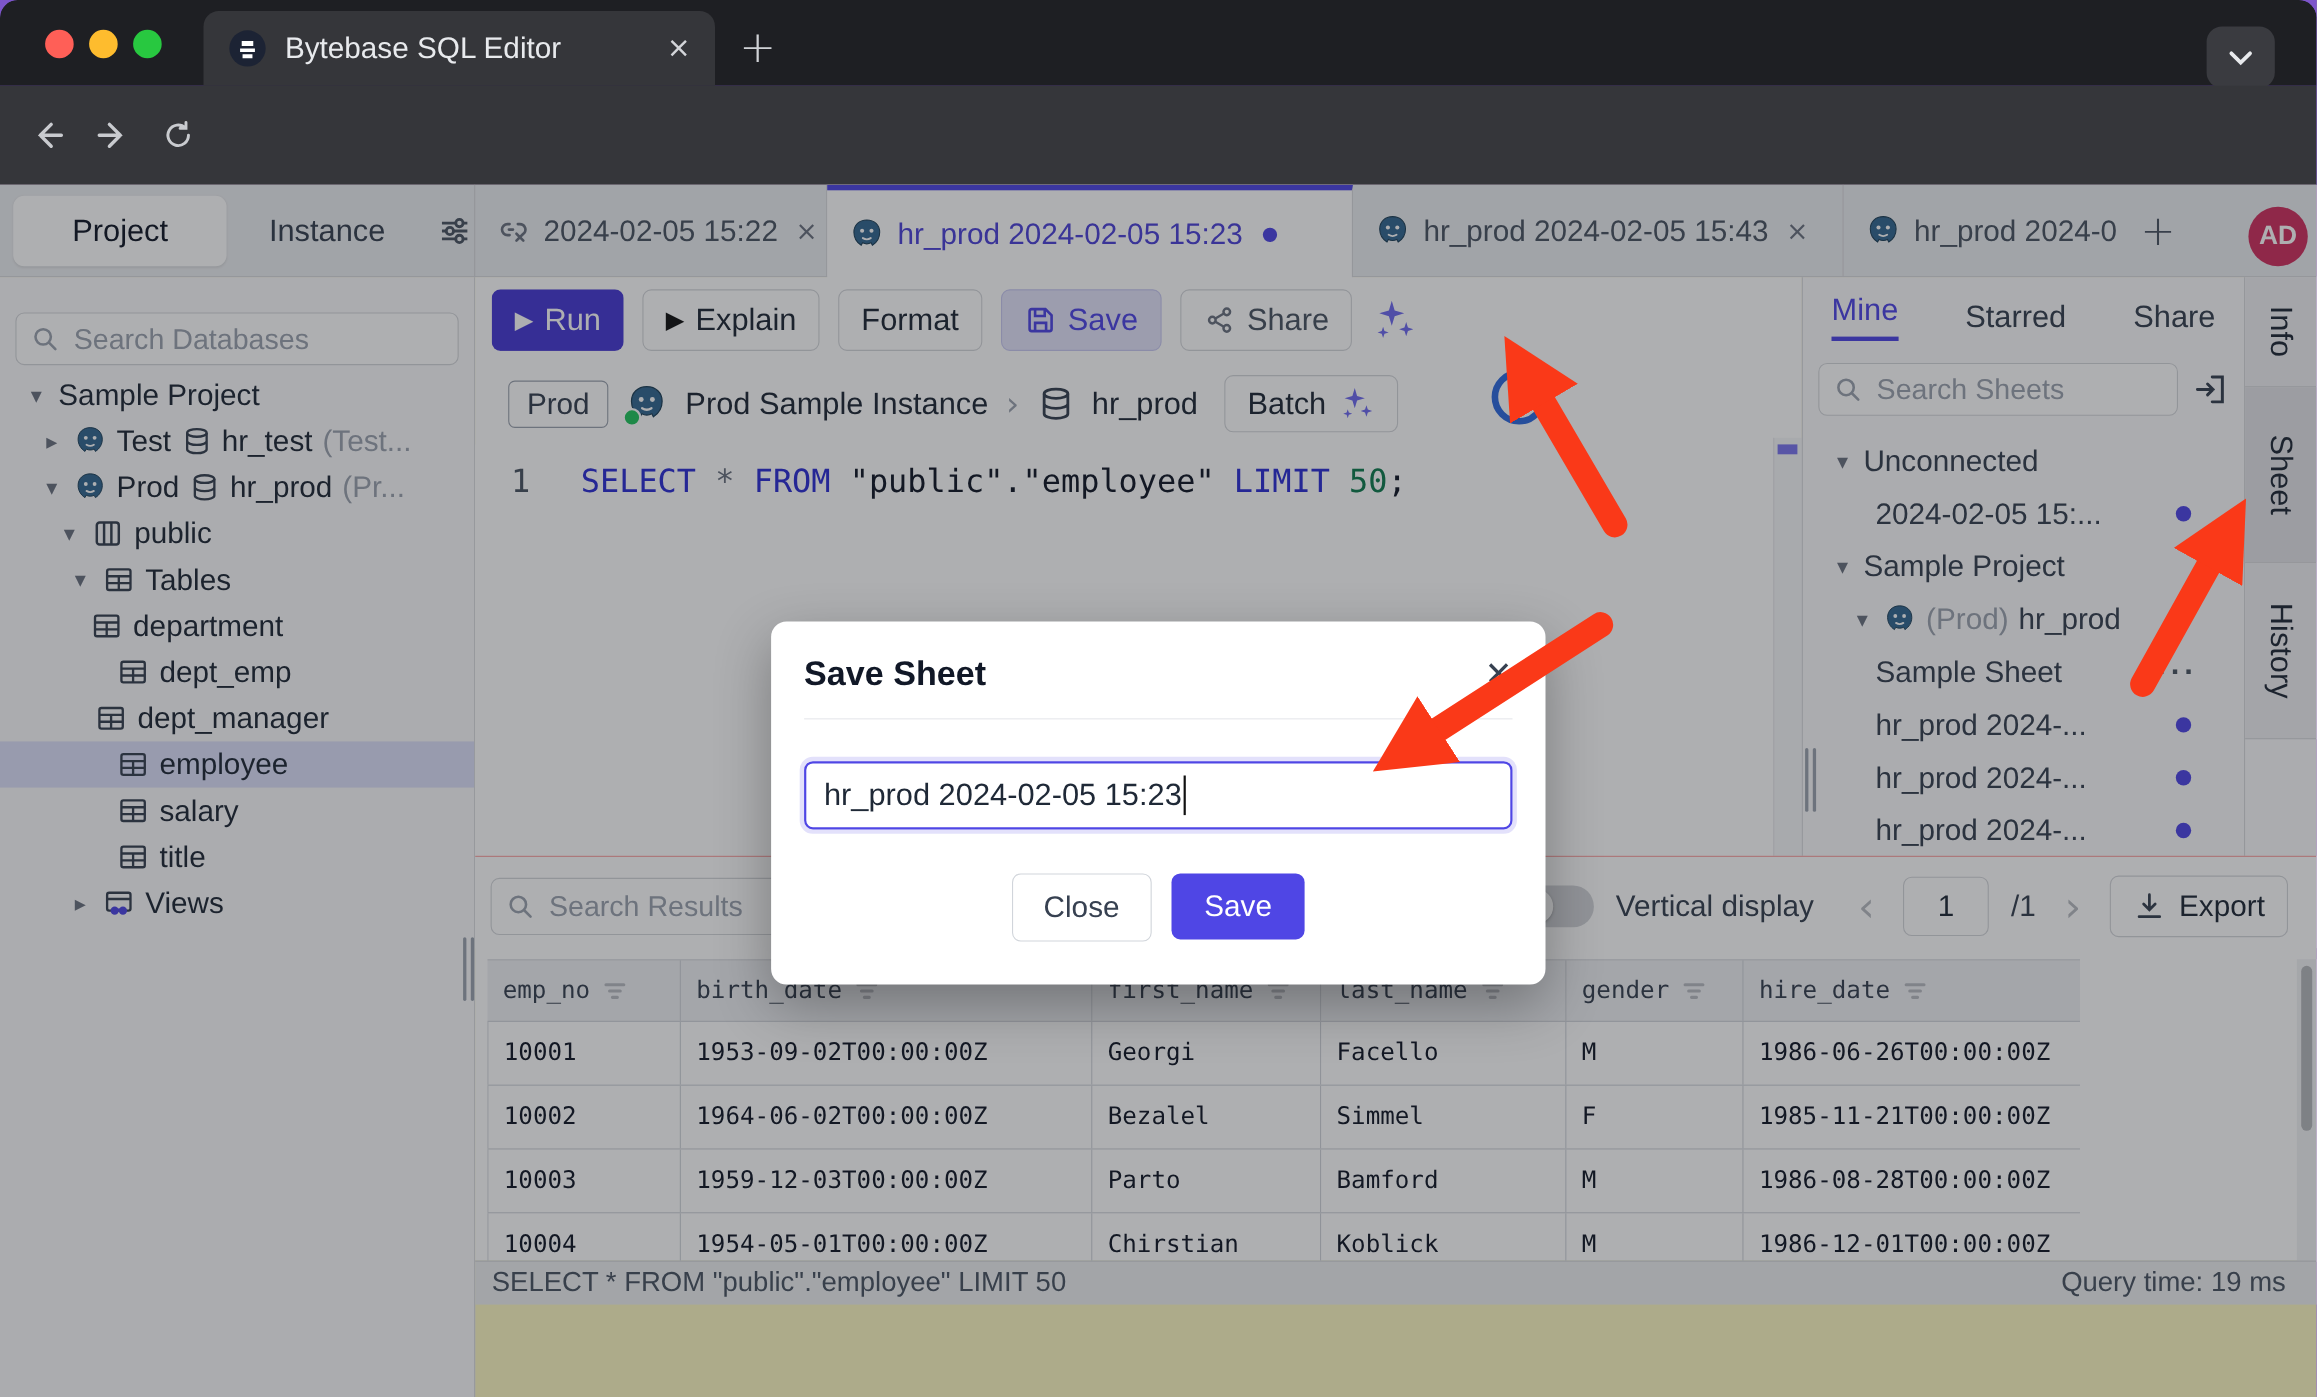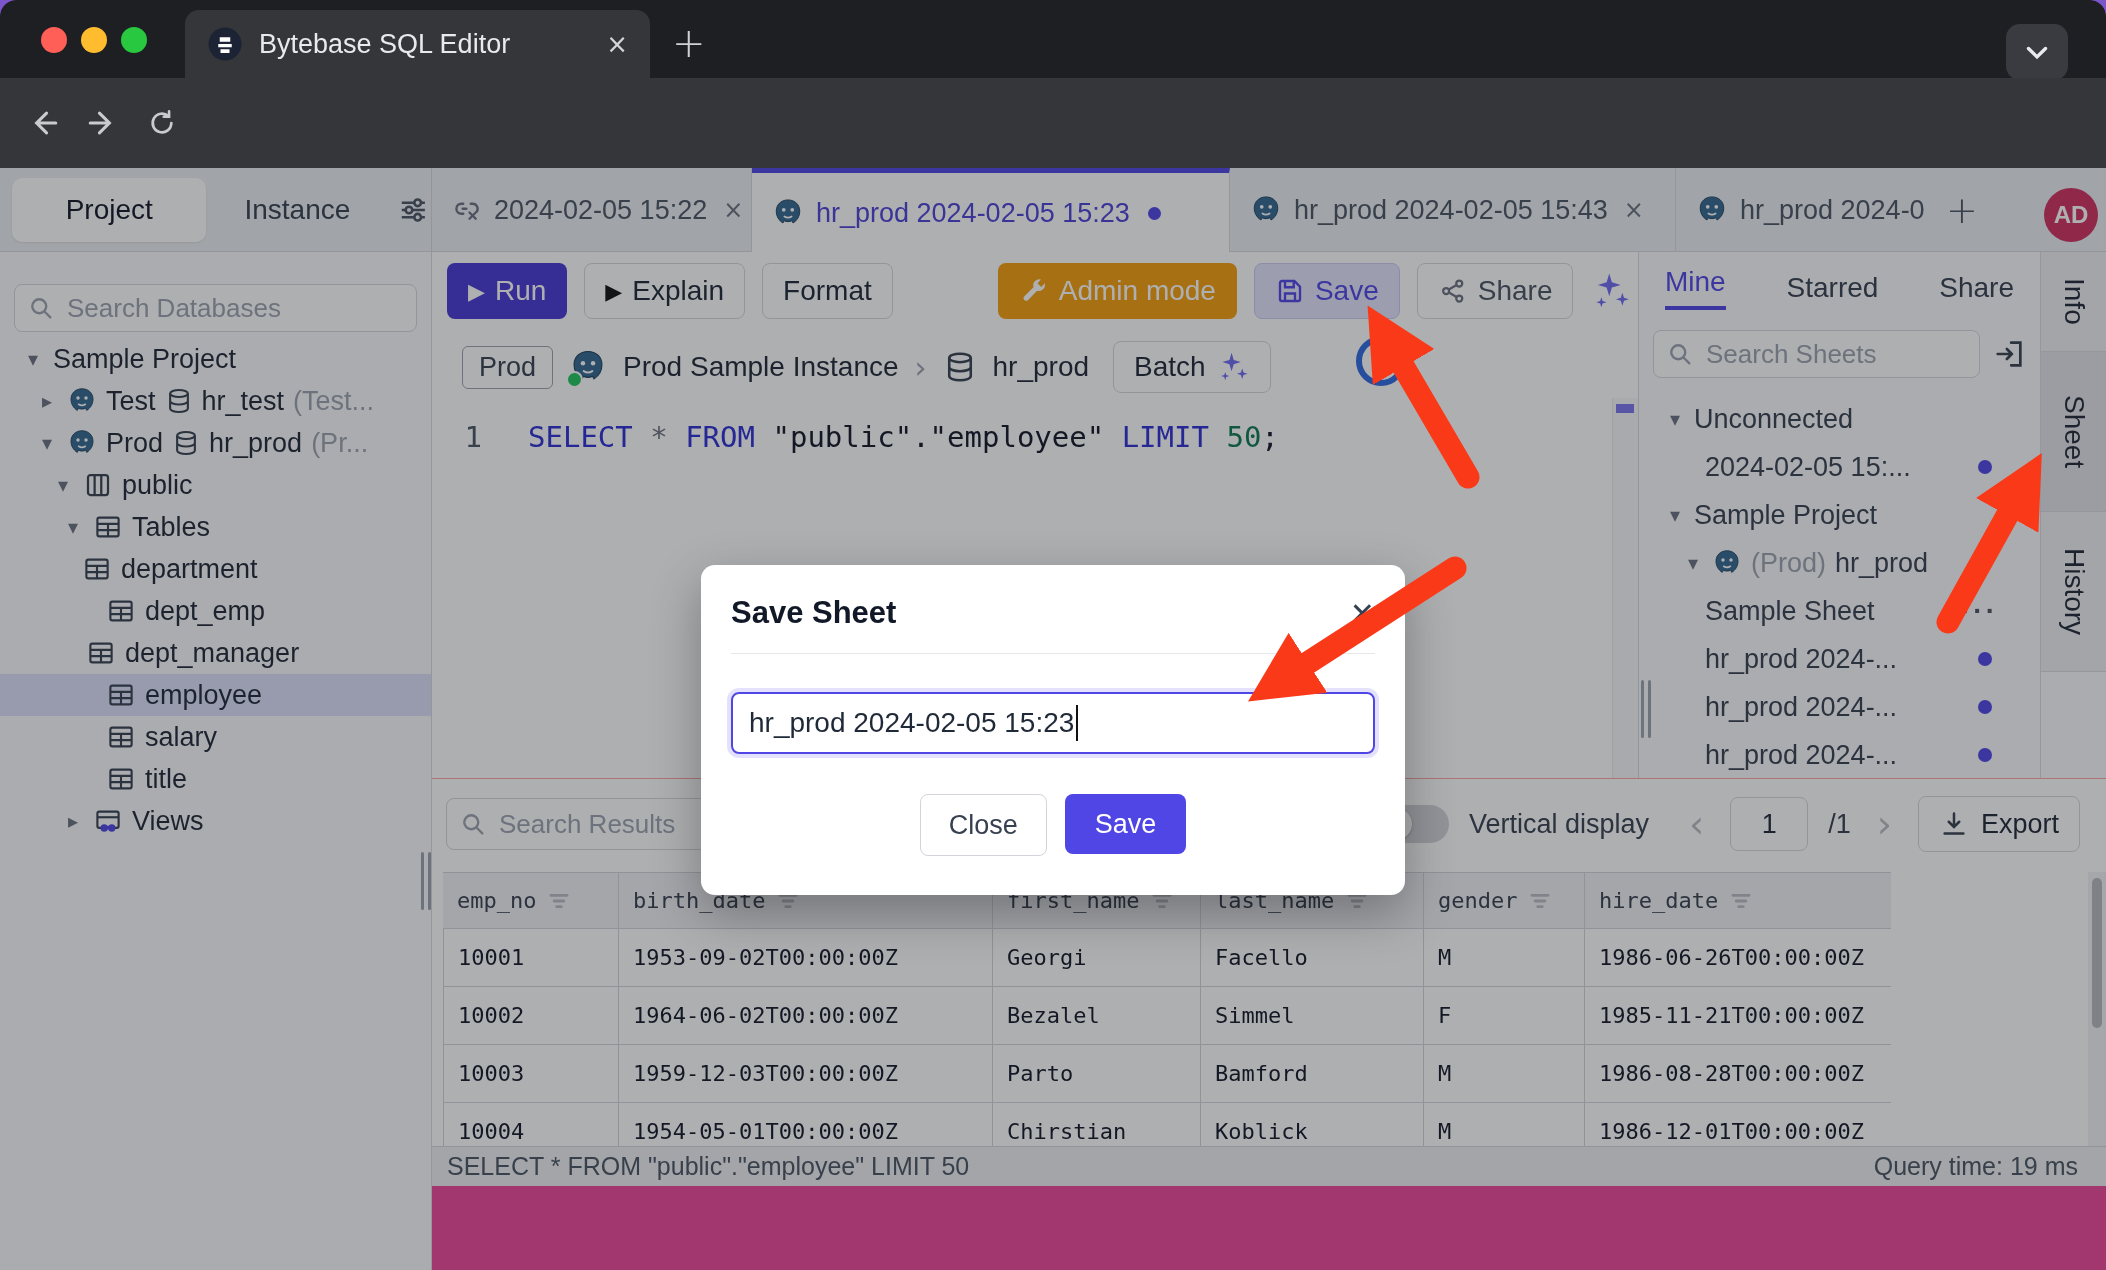--- a/index.html
+++ b/index.html
@@ -23,21 +23,21 @@
             display:flex;align-items:center;}
   .navic{color:#c9cbcf;margin-left:26px;}
   .omnibox{position:absolute;left:248px;top:94px;width:1464px;height:58px;background:#202124;border-radius:29px;
            display:flex;align-items:center;padding:0 22px;box-sizing:border-box;gap:18px;}
   .url{color:#e8eaed;font-size:27px;white-space:nowrap;overflow:hidden;flex:1;}
   .incog{position:absolute;left:1806px;top:94px;width:214px;height:58px;background:#202124;border-radius:29px;
          display:flex;align-items:center;justify-content:center;gap:12px;color:#e8eaed;font-size:27px;}
   .dots{position:absolute;left:2048px;top:96px;color:#c9cbcf;font-size:34px;letter-spacing:0;}
 
   
-  .app{position:absolute;left:0;top:168px;width:2106px;height:1102px;background:#ec4899;overflow:hidden;}
+  .app{position:absolute;left:0;top:168px;width:2106px;height:1102px;background:#fef9c3;overflow:hidden;}
   .app-header{position:absolute;left:0;top:0;width:2106px;height:84px;background:#eceef1;border-bottom:1px solid #d7d8dc;box-sizing:border-box;}
   .seg{position:absolute;left:0;top:0;width:432px;height:84px;border-right:1px solid #d7d8dc;box-sizing:border-box;display:flex;align-items:center;}
   .seg-pill{margin-left:12px;width:202px;height:64px;background:#ffffff;border-radius:10px;box-shadow:0 1px 2px rgba(0,0,0,.08);
             display:flex;align-items:center;justify-content:center;font-size:28px;font-weight:500;color:#111827;}
   .seg-plain{margin-left:38px;font-size:28px;color:#374151;}
   .seg-sliders{margin-left:46px;color:#4b5563;}
   .etabs{position:absolute;left:432px;top:0;width:1608px;height:84px;display:flex;align-items:stretch;}
   .etab{display:flex;align-items:center;gap:12px;padding:0 20px;box-sizing:border-box;border-right:1px solid #d9dadd;
         font-size:27px;color:#4b5563;white-space:nowrap;overflow:hidden;}
   .etab.active{background:#ffffff;border-top:5px solid #4f46e5;color:#4d43d8;height:85px;}
@@ -458,26 +458,20 @@
         <div class="btn primary">
           <span class="g" style="font-size:22px">▶</span>
           <span>Run</span>
         </div>
         <div class="btn plain">
           <span class="g" style="font-size:22px;color:#111">▶</span>
           <span>Explain</span>
         </div>
         <div class="btn plain">
           <span>Format</span>
-        </div>
-        <div class="btn admin">
-          <svg width="30" height="30" style="color:#fff">
-              <use href="#i-wrench"></use>
-            </svg>
-          <span>Admin mode</span>
         </div>
         <div class="btn savelite">
           <svg width="30" height="30" style="color:#4f46e5">
               <use href="#i-floppy"></use>
             </svg>
           <span>Save</span>
         </div>
         <div class="btn share">
           <svg width="30" height="30" style="color:#6b7280">
               <use href="#i-share"></use>

